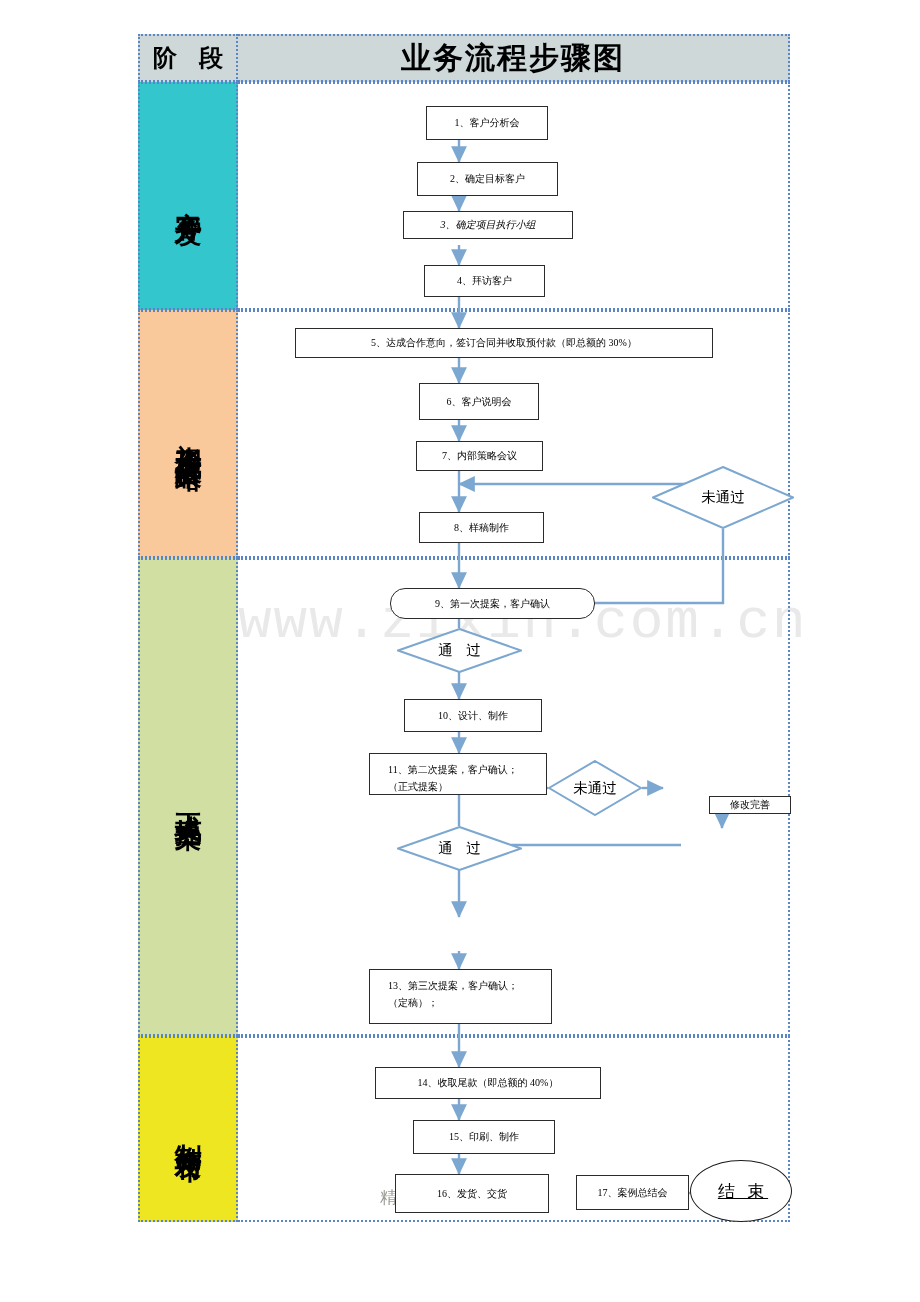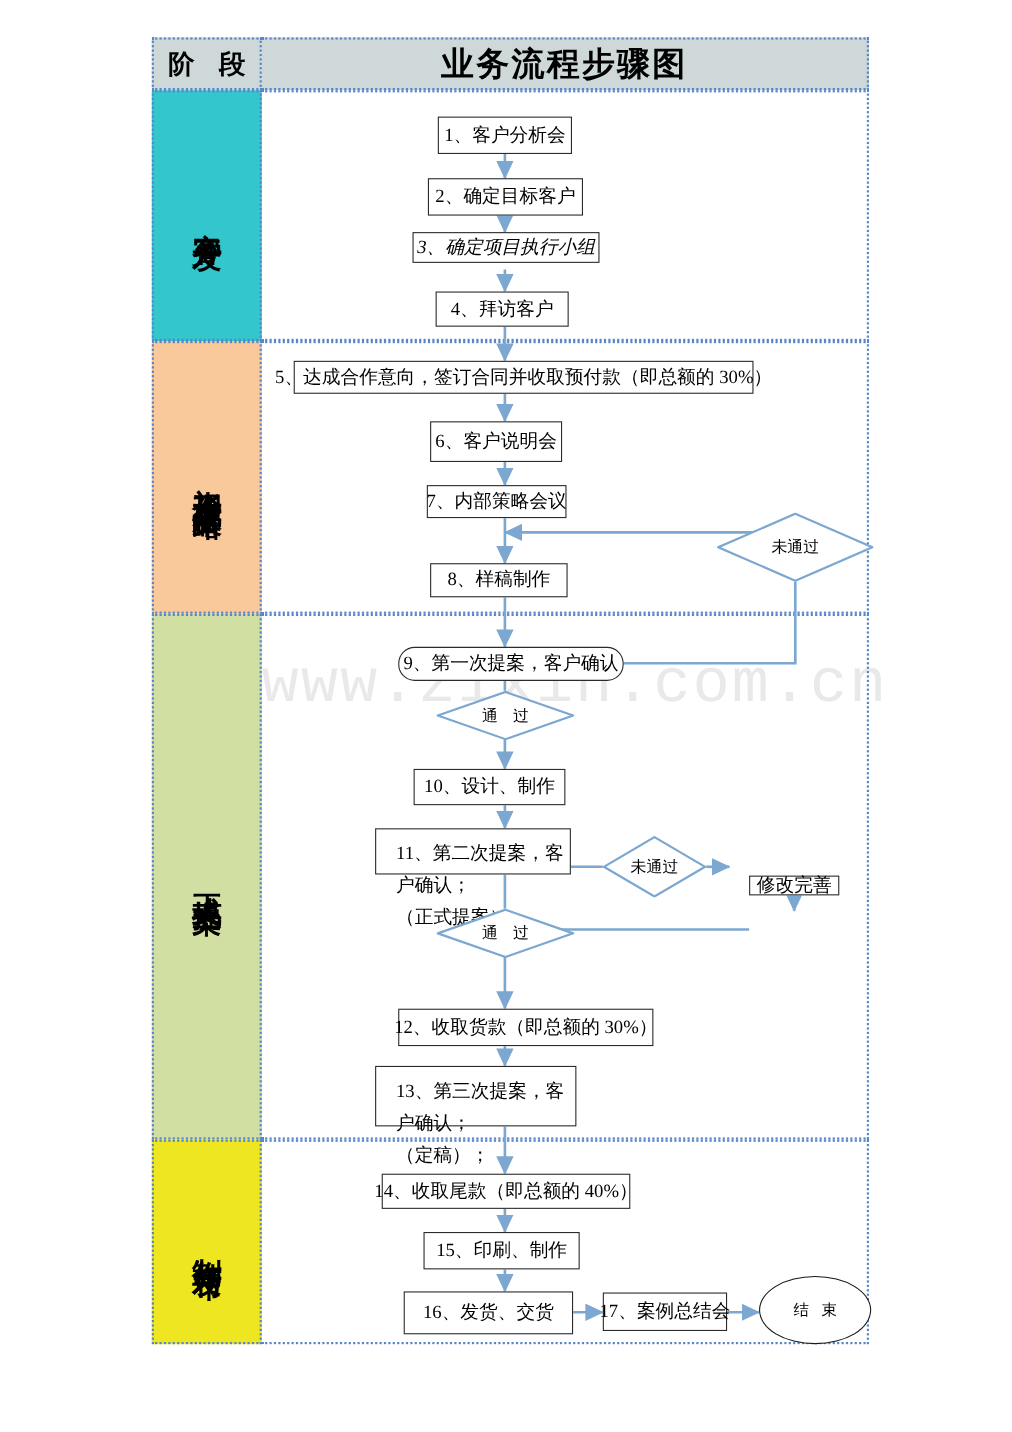--- a/index.html
+++ b/index.html
@@ -116,45 +116,47 @@
   }
 
   
   .node {
     position: absolute;
     box-sizing: border-box;
     background: #ffffff;
     border: 1px solid #2b2b2b;
     display: flex;
     align-items: center;
-    font-size: 17px;
+    font-size: 10px;
     color: #000;
     line-height: 1.55;
     white-space: nowrap;
     z-index: 3;
+    margin-left: 28px;
   }
   .node.center { justify-content: center; }
   .node.two-line {
     display: block;
     padding: 7px 0 0 18px;
     white-space: normal;
   }
   .node.two-line div { line-height: 1.72; }
 
   .ellipse {
     position: absolute;
     box-sizing: border-box;
     background: #fff;
     border: 1.4px solid #1b1b1b;
     border-radius: 50%;
     display: flex; align-items: center; justify-content: center;
-    font-size: 14px;
+    font-size: 17px;
     letter-spacing: 4px;
     text-indent: 4px;
     z-index: 3;
+    text-decoration: underline;
   }
 
   
   .diamond-wrap { position: absolute; z-index: 3; }
   .diamond-wrap svg { display: block; }
   .diamond-wrap .dlabel {
     position: absolute;
     inset: 0;
     display: flex; align-items: center; justify-content: center;
     font-size: 14.5px;
@@ -305,21 +307,20 @@
 
   <div class="node center" style="left:681px; top:796px; width:82px;  height:18px;">修改完善</div>
 
   <div class="diamond-wrap" style="left:397px; top:826px; width:125px; height:45px;">
     <svg width="125" height="45" viewBox="0 0 125 45">
         <polygon points="62.5,1 124,22.5 62.5,44 1,22.5" fill="#ffffff" stroke="#7ba7d0" stroke-width="2"></polygon>
       </svg>
     <div class="dlabel spaced">通 过</div>
   </div>
 
-  <div class="node center" style="left:362px; top:917px; width:232px; height:34px;">12、收取货款（即总额的 30%）</div>
 
   <div class="node two-line" style="left:341px; top:969px; width:183px; height:55px; align-items:flex-start;">
     <div>13、第三次提案，客户确认；</div>
     <div>（定稿）；</div>
   </div>
 
   <div class="node center" style="left:347px; top:1067px; width:226px; height:32px;">14、收取尾款（即总额的 40%）</div>
   <div class="node center" style="left:385px; top:1120px; width:142px; height:34px;">15、印刷、制作</div>
   <div class="node center" style="left:367px; top:1174px; width:154px; height:39px;">16、发货、交货</div>
   <div class="node center" style="left:548px; top:1175px; width:113px; height:35px;">17、案例总结会</div>

